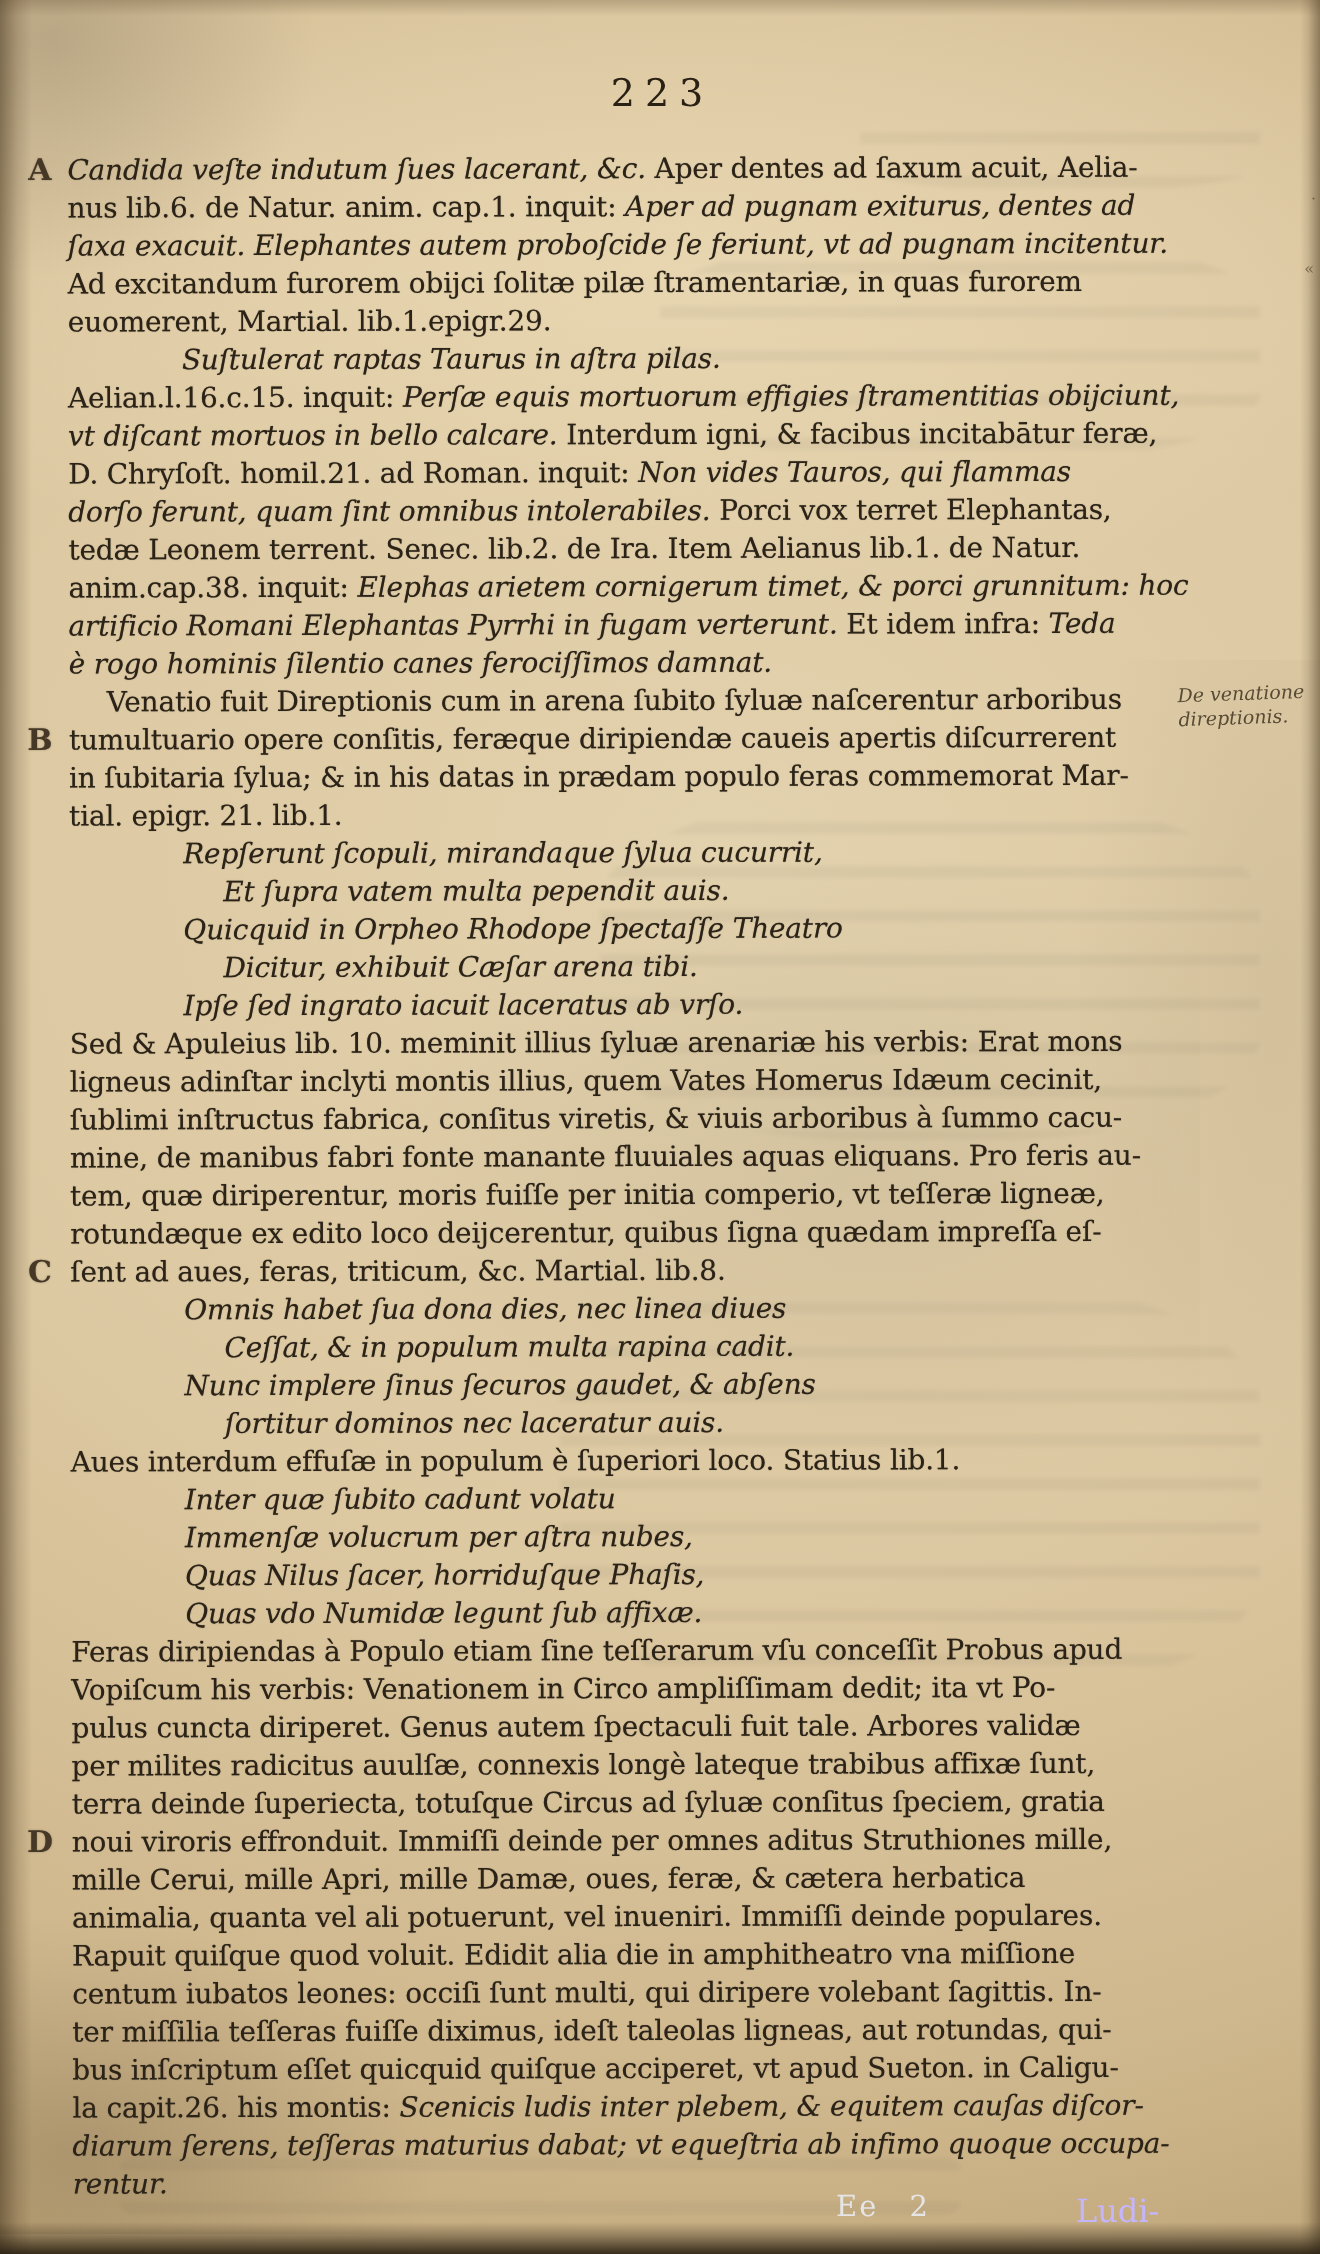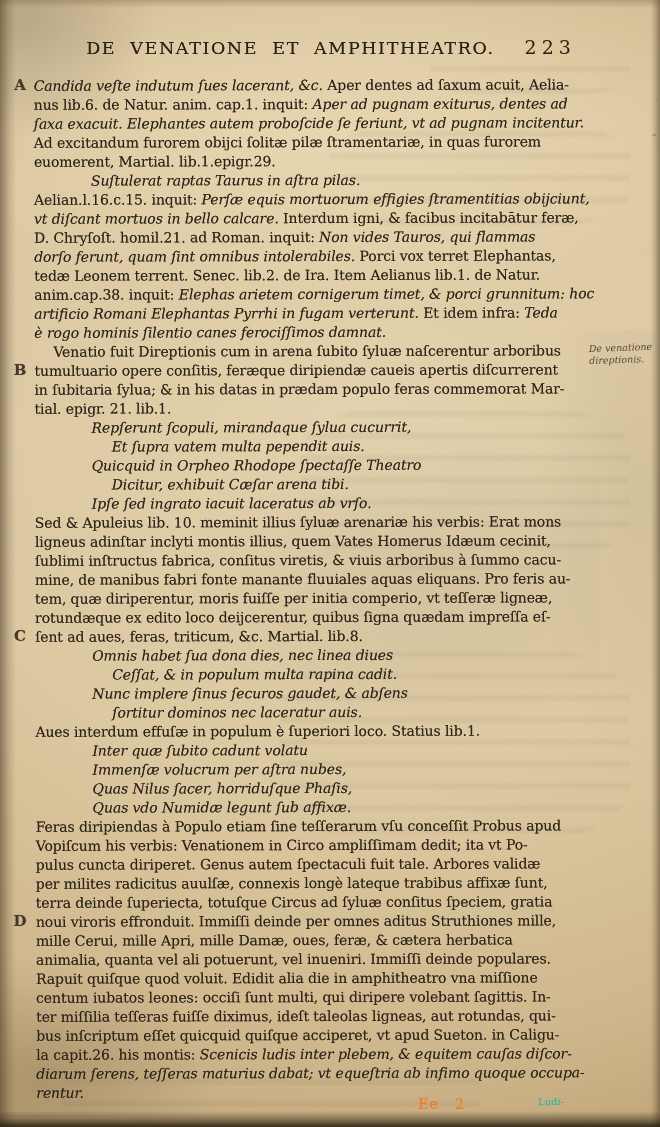--- a/index.html
+++ b/index.html
@@ -58,23 +58,23 @@
   .ind0{padding-left:0;}
   .ind1{padding-left:19px;}
   .ind2{padding-left:57px;}
   .ind3{padding-left:77px;}
 
   .margin-letter{position:absolute;left:9px;width:22px;text-align:center;
     font-size:15px;color:#463826;font-weight:bold;text-shadow:0 0 1px rgba(70,56,38,.4);}
   .margin-note{position:absolute;left:589px;width:64px;font-size:9.5px;line-height:11.5px;
     font-style:italic;color:#584a35;transform:rotate(-2deg);}
 
-  .footer-signature{position:absolute;left:418px;top:1096px;font-size:14.5px;color:#f97316;
+  .footer-signature{position:absolute;left:418px;top:1096px;font-size:14.5px;color:#e5e5e5;
     letter-spacing:1px;word-spacing:10px;}
-  .footer-catchword{position:absolute;left:538px;top:1096px;font-size:10px;color:#14b8a6;}
+  .footer-catchword{position:absolute;left:538px;top:1096px;font-size:16px;color:#c4b5fd;}
 
   .edge-mark{position:absolute;font-size:8px;color:#6a5a40;opacity:.8;}
   .em1{right:3px;top:130px;}
   .em2{right:2px;top:95px;}
 </style>
 </head>
 <body>
 
 <div class="paper">
   <div class="stain tl"></div>
@@ -82,21 +82,20 @@
   <div class="stain mid"></div>
   <div class="stain r1"></div>
   <div class="bleed b1"></div>
   <div class="bleed b2"></div>
   <div class="bleed b3"></div>
   <div class="bleed b4"></div>
   <div class="bleed b5"></div>
 </div>
 
 <div class="header">
-  <span class="title">DE VENATIONE ET AMPHITHEATRO.</span>
   <span class="pagenum">223</span>
 </div>
 
 <div class="textwrap" id="text-block">
     <div class="line ind0"><span class="it">Candida veſte indutum ſues lacerant, &amp;c.</span><span class="rm"> Aper dentes ad ſaxum acuit, Aelia-</span></div>
     <div class="line ind0"><span class="rm">nus lib.6. de Natur. anim. cap.1. inquit: </span><span class="it">Aper ad pugnam exiturus, dentes ad</span></div>
     <div class="line ind0"><span class="it">ſaxa exacuit. Elephantes autem proboſcide ſe feriunt, vt ad pugnam incitentur.</span></div>
     <div class="line ind0"><span class="rm">Ad excitandum furorem obijci ſolitæ pilæ ſtramentariæ, in quas furorem</span></div>
     <div class="line ind0"><span class="rm">euomerent, Martial. lib.1.epigr.29.</span></div>
     <div class="line ind2"><span class="it">Suſtulerat raptas Taurus in aſtra pilas.</span></div>

